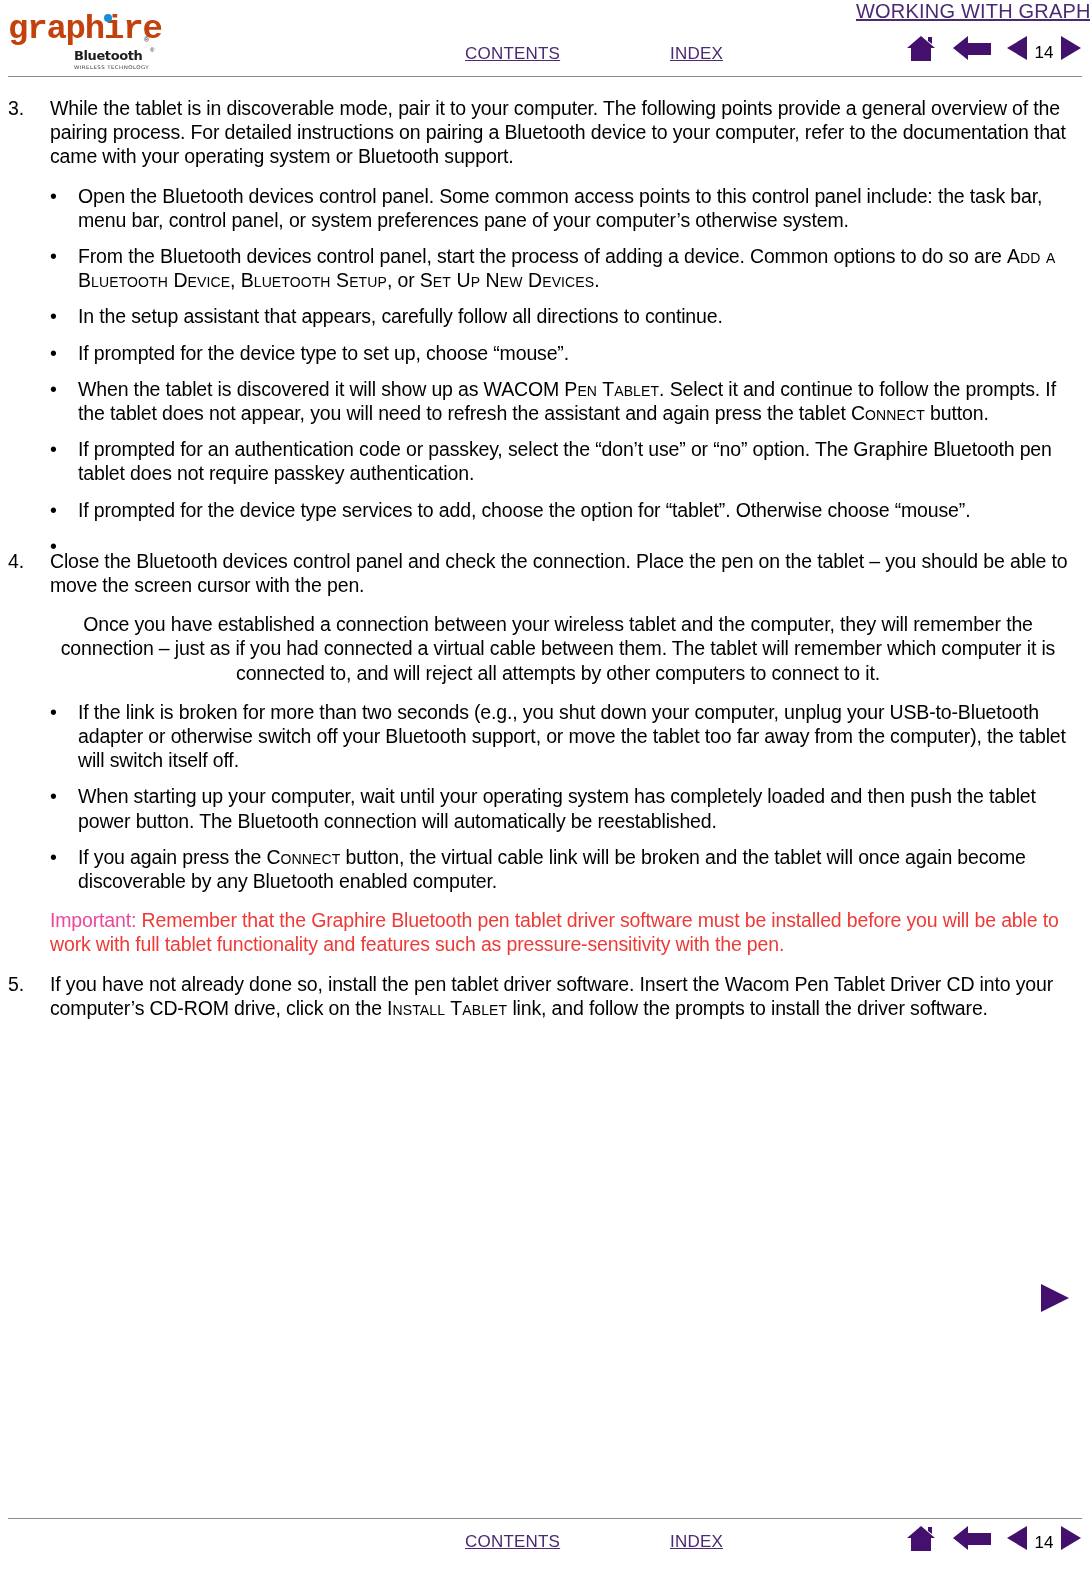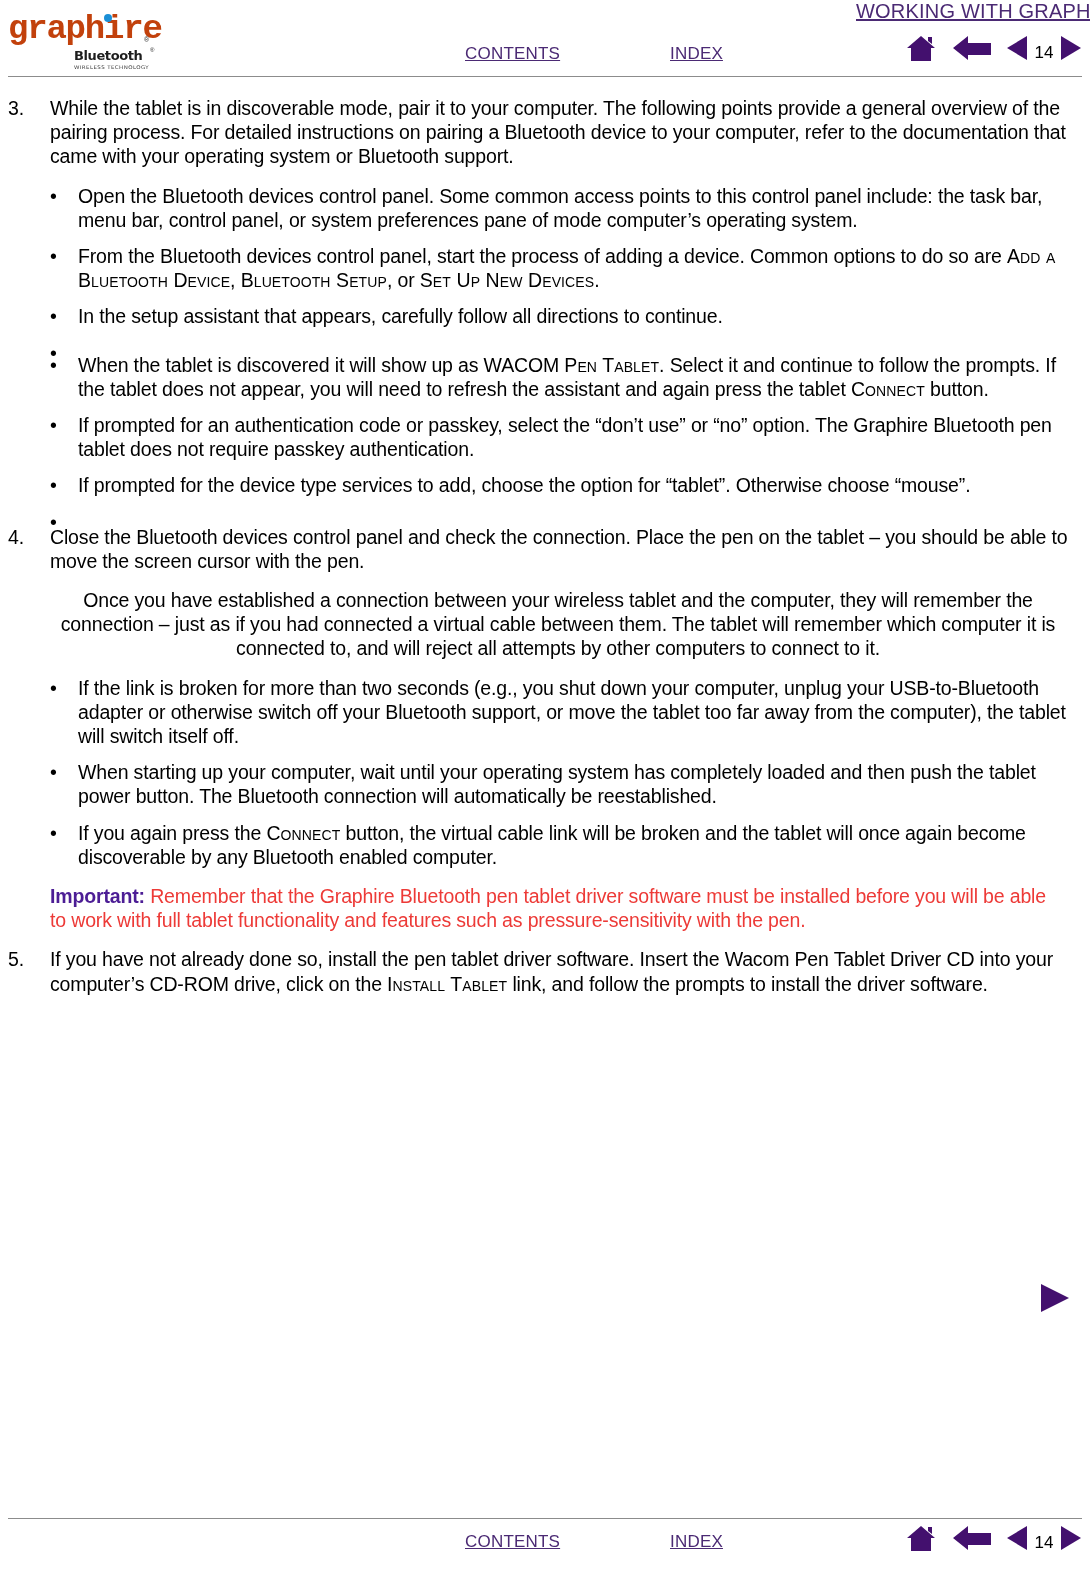--- a/index.html
+++ b/index.html
@@ -189,22 +189,22 @@
 
   .important {
     position: relative;
     padding: 0 24px 0 50px;
     font-size: 19.5px;
     line-height: 24.2px;
     letter-spacing: -0.15px;
     color: #ed3a37;
   }
   .important b {
-    font-weight: bold;
-    color: #4c1d95;
+    font-weight: normal;
+    color: #ec4899;
   }
 
   
   #content-next {
     position: absolute;
     left: 1036px;
     top: 1185px;
     cursor: pointer;
   }
 
@@ -266,27 +266,27 @@
 
 <div id="content">
 
   <div class="numitem">
     <span class="num">3.</span>
     <span>While the tablet is in discoverable mode, pair it to your computer.  The following points provide a general overview of the pairing process.  For detailed instructions on pairing a Bluetooth device to your computer, refer to the documentation that came with your operating system or Bluetooth support.</span>
   </div>
   <div class="gap-md"></div>
 
   <div id="step3-bullets">
-      <div class="bullet"><span class="dot">•</span><span><span>Open the Bluetooth devices control panel.  Some common access points to this control panel include: the task bar, menu bar, control panel, or system preferences pane of mode computer’s operating system.</span></span></div>
+      <div class="bullet"><span class="dot">•</span><span><span>Open the Bluetooth devices control panel.  Some common access points to this control panel include: the task bar, menu bar, control panel, or system preferences pane of your computer’s otherwise system.</span></span></div>
       <div class="gap-sm"></div>
       <div class="bullet"><span class="dot">•</span><span><span>From the Bluetooth devices control panel, start the process of adding a device.  Common options to do so are </span><span class="sc">Add a Bluetooth Device</span><span>, </span><span class="sc">Bluetooth Setup</span><span>, or </span><span class="sc">Set Up New Devices</span><span>.</span></span></div>
       <div class="gap-sm"></div>
       <div class="bullet"><span class="dot">•</span><span><span>In the setup assistant that appears, carefully follow all directions to continue.</span></span></div>
       <div class="gap-sm"></div>
-      <div class="bullet"><span class="dot">•</span></div>
+      <div class="bullet"><span class="dot">•</span><span><span>If prompted for the device type to set up, choose “mouse”.</span></span></div>
       <div class="gap-sm"></div>
       <div class="bullet"><span class="dot">•</span><span><span>When the tablet is discovered it will show up as WACOM </span><span class="sc">Pen Tablet</span><span>.  Select it and continue to follow the prompts.  If the tablet does not appear, you will need to refresh the assistant and again press the tablet </span><span class="sc">Connect</span><span> button.</span></span></div>
       <div class="gap-sm"></div>
       <div class="bullet"><span class="dot">•</span><span><span>If prompted for an authentication code or passkey, select the “don’t use” or “no” option.  The Graphire Bluetooth pen tablet does not require passkey authentication.</span></span></div>
       <div class="gap-sm"></div>
       <div class="bullet"><span class="dot">•</span><span><span>If prompted for the device type services to add, choose the option for “tablet”.  Otherwise choose “mouse”.</span></span></div>
       <div class="gap-sm"></div>
       <div class="bullet"><span class="dot">•</span></div>
     </div>
 

